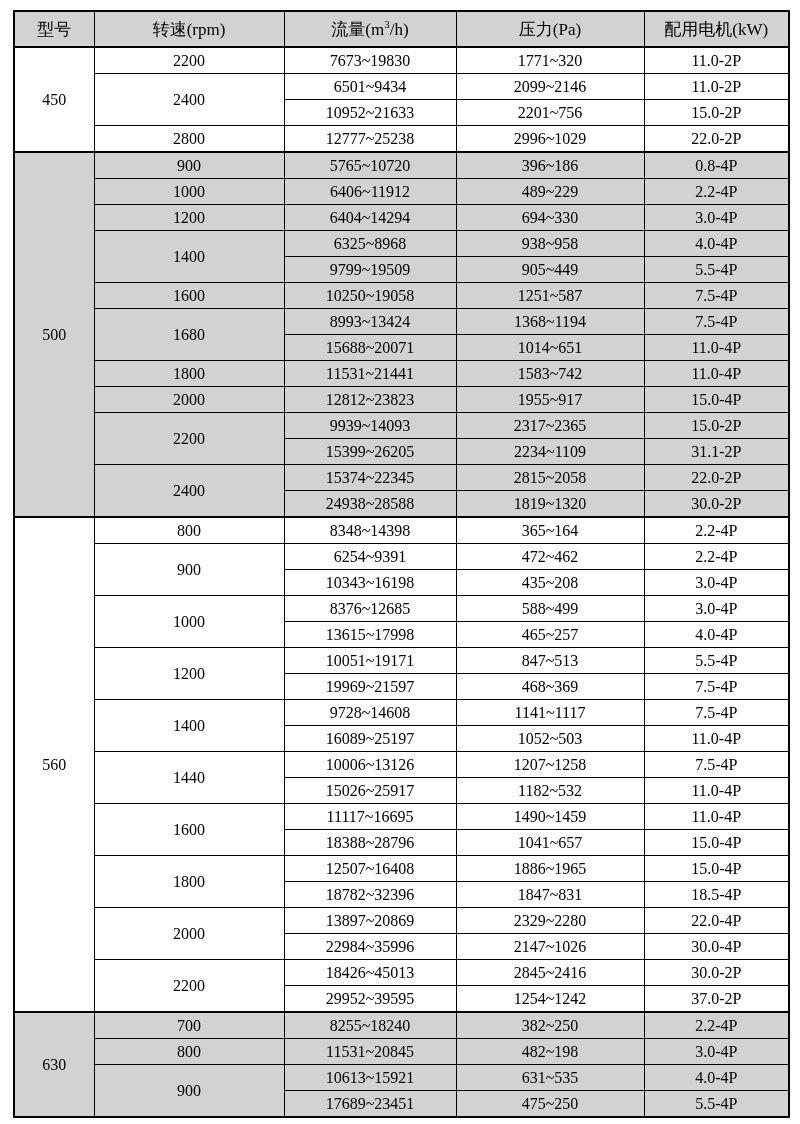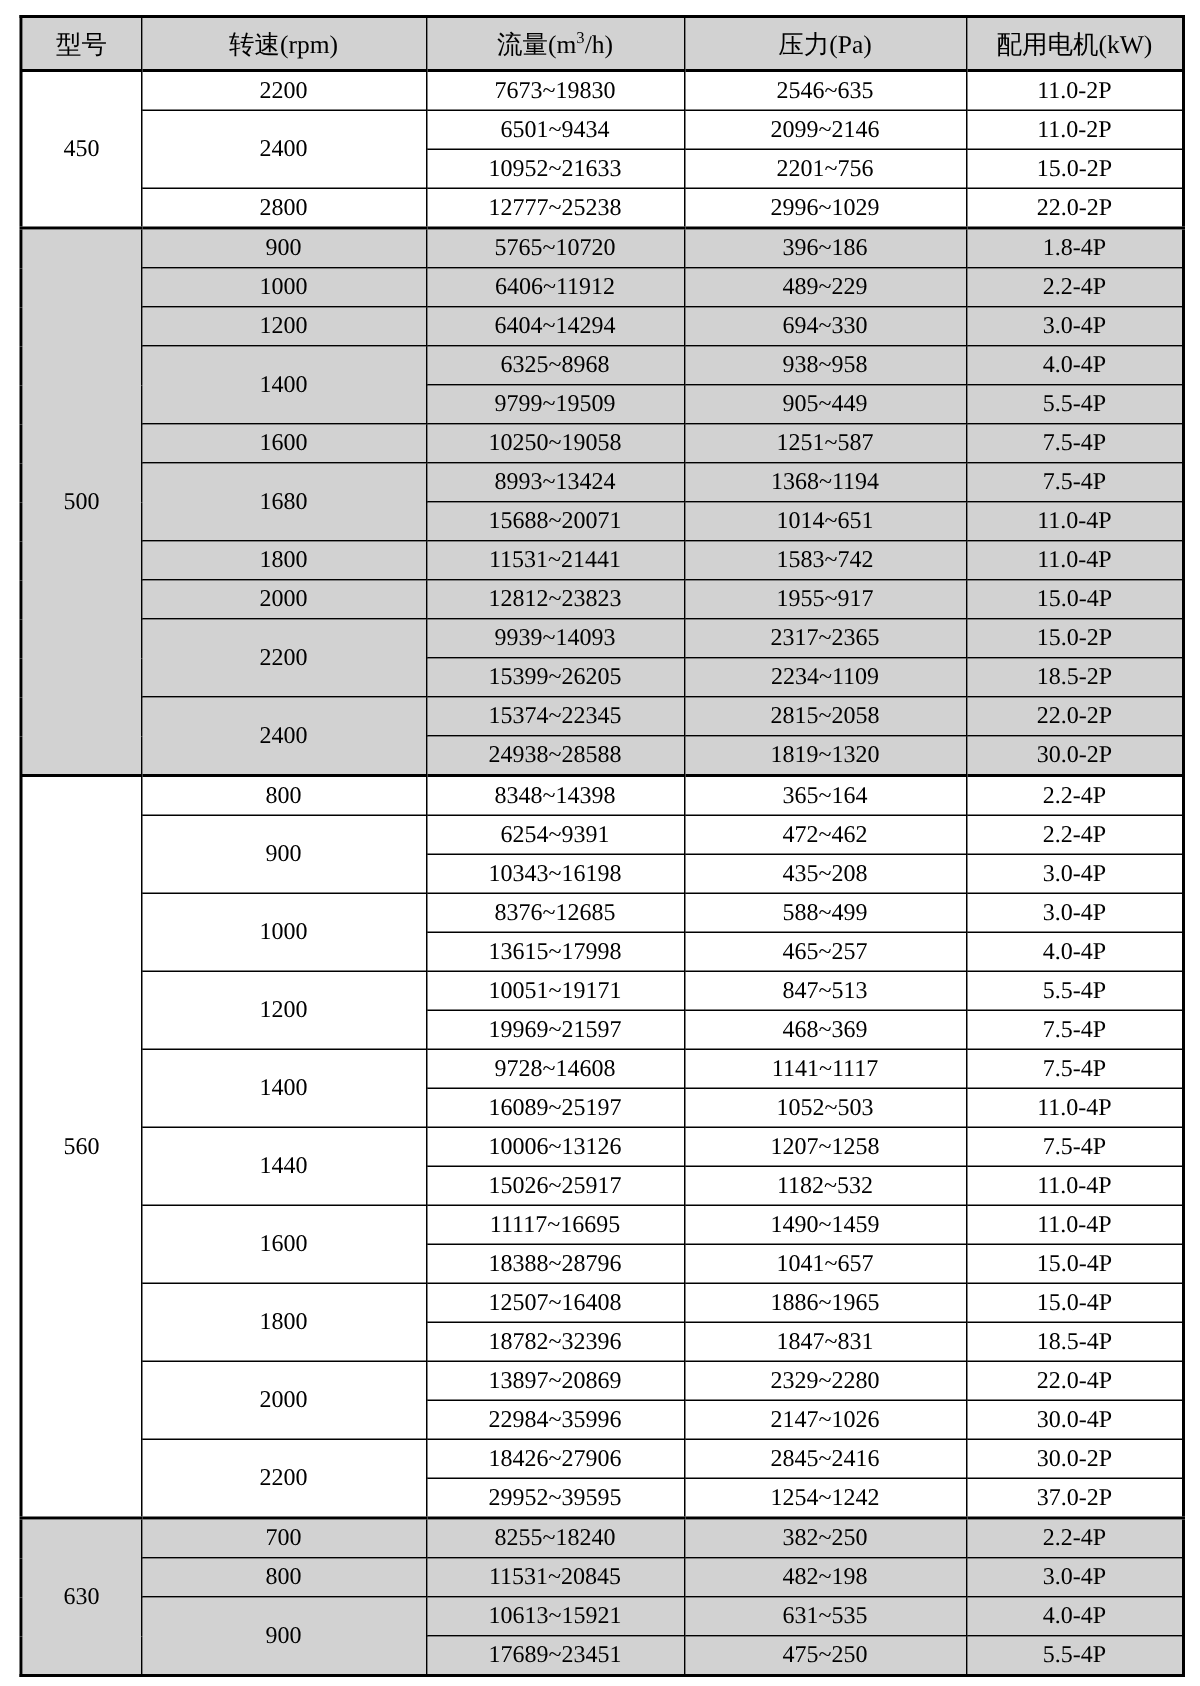--- a/index.html
+++ b/index.html
@@ -70,21 +70,21 @@
           <th>流量(m<sup class="cube">3</sup>/h)</th>
           <th>压力(Pa)</th>
           <th>配用电机(kW)</th>
         </tr>
     </thead>
     <tbody>
         <tr class="group-start">
           <td rowspan="4">450</td>
           <td rowspan="1">2200</td>
           <td>7673~19830</td>
-          <td>2546~635</td>
+          <td>1771~320</td>
           <td>11.0-2P</td>
         </tr>
         <tr>
           <td rowspan="2">2400</td>
           <td>6501~9434</td>
           <td>2099~2146</td>
           <td>11.0-2P</td>
         </tr>
         <tr>
           <td>10952~21633</td>
@@ -95,21 +95,21 @@
           <td rowspan="1">2800</td>
           <td>12777~25238</td>
           <td>2996~1029</td>
           <td>22.0-2P</td>
         </tr>
         <tr class="shaded group-start">
           <td rowspan="14">500</td>
           <td rowspan="1">900</td>
           <td>5765~10720</td>
           <td>396~186</td>
-          <td>1.8-4P</td>
+          <td>0.8-4P</td>
         </tr>
         <tr class="shaded">
           <td rowspan="1">1000</td>
           <td>6406~11912</td>
           <td>489~229</td>
           <td>2.2-4P</td>
         </tr>
         <tr class="shaded">
           <td rowspan="1">1200</td>
           <td>6404~14294</td>
@@ -158,21 +158,21 @@
         </tr>
         <tr class="shaded">
           <td rowspan="2">2200</td>
           <td>9939~14093</td>
           <td>2317~2365</td>
           <td>15.0-2P</td>
         </tr>
         <tr class="shaded">
           <td>15399~26205</td>
           <td>2234~1109</td>
-          <td>18.5-2P</td>
+          <td>31.1-2P</td>
         </tr>
         <tr class="shaded">
           <td rowspan="2">2400</td>
           <td>15374~22345</td>
           <td>2815~2058</td>
           <td>22.0-2P</td>
         </tr>
         <tr class="shaded">
           <td>24938~28588</td>
           <td>1819~1320</td>
@@ -268,21 +268,21 @@
           <td>2329~2280</td>
           <td>22.0-4P</td>
         </tr>
         <tr>
           <td>22984~35996</td>
           <td>2147~1026</td>
           <td>30.0-4P</td>
         </tr>
         <tr>
           <td rowspan="2">2200</td>
-          <td>18426~27906</td>
+          <td>18426~45013</td>
           <td>2845~2416</td>
           <td>30.0-2P</td>
         </tr>
         <tr>
           <td>29952~39595</td>
           <td>1254~1242</td>
           <td>37.0-2P</td>
         </tr>
         <tr class="shaded group-start">
           <td rowspan="4">630</td>

